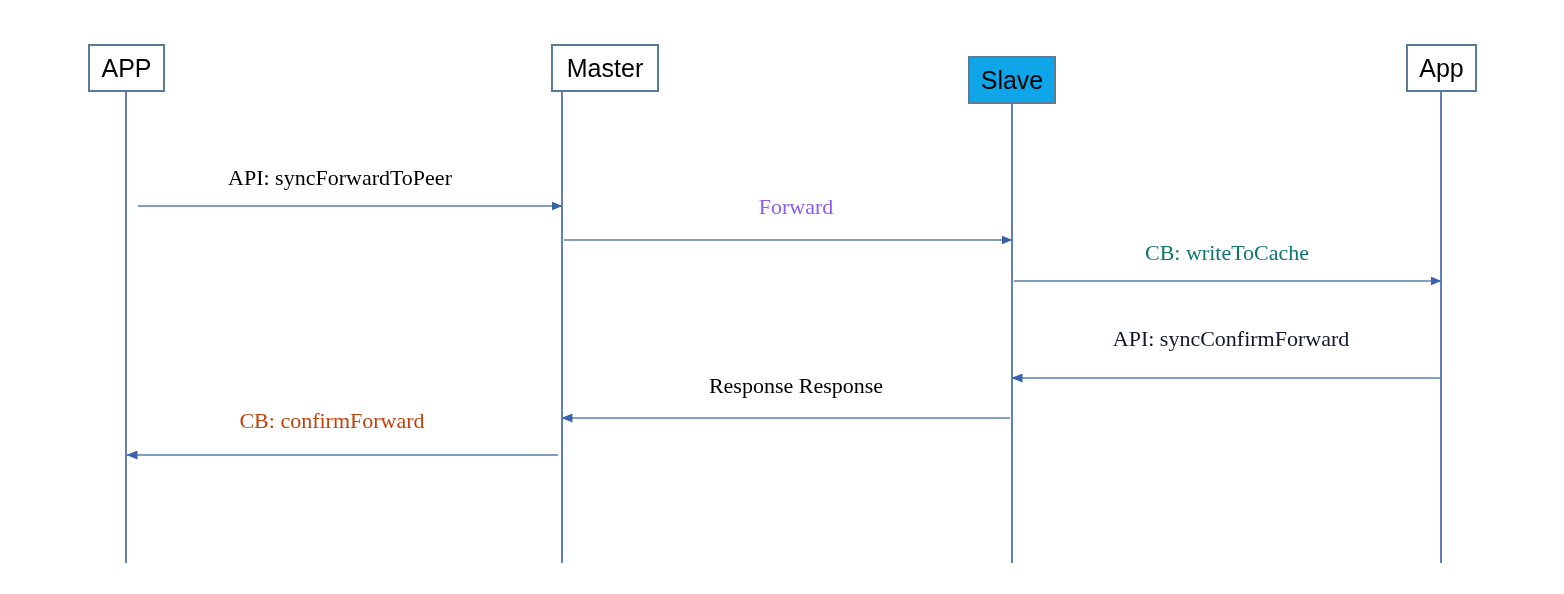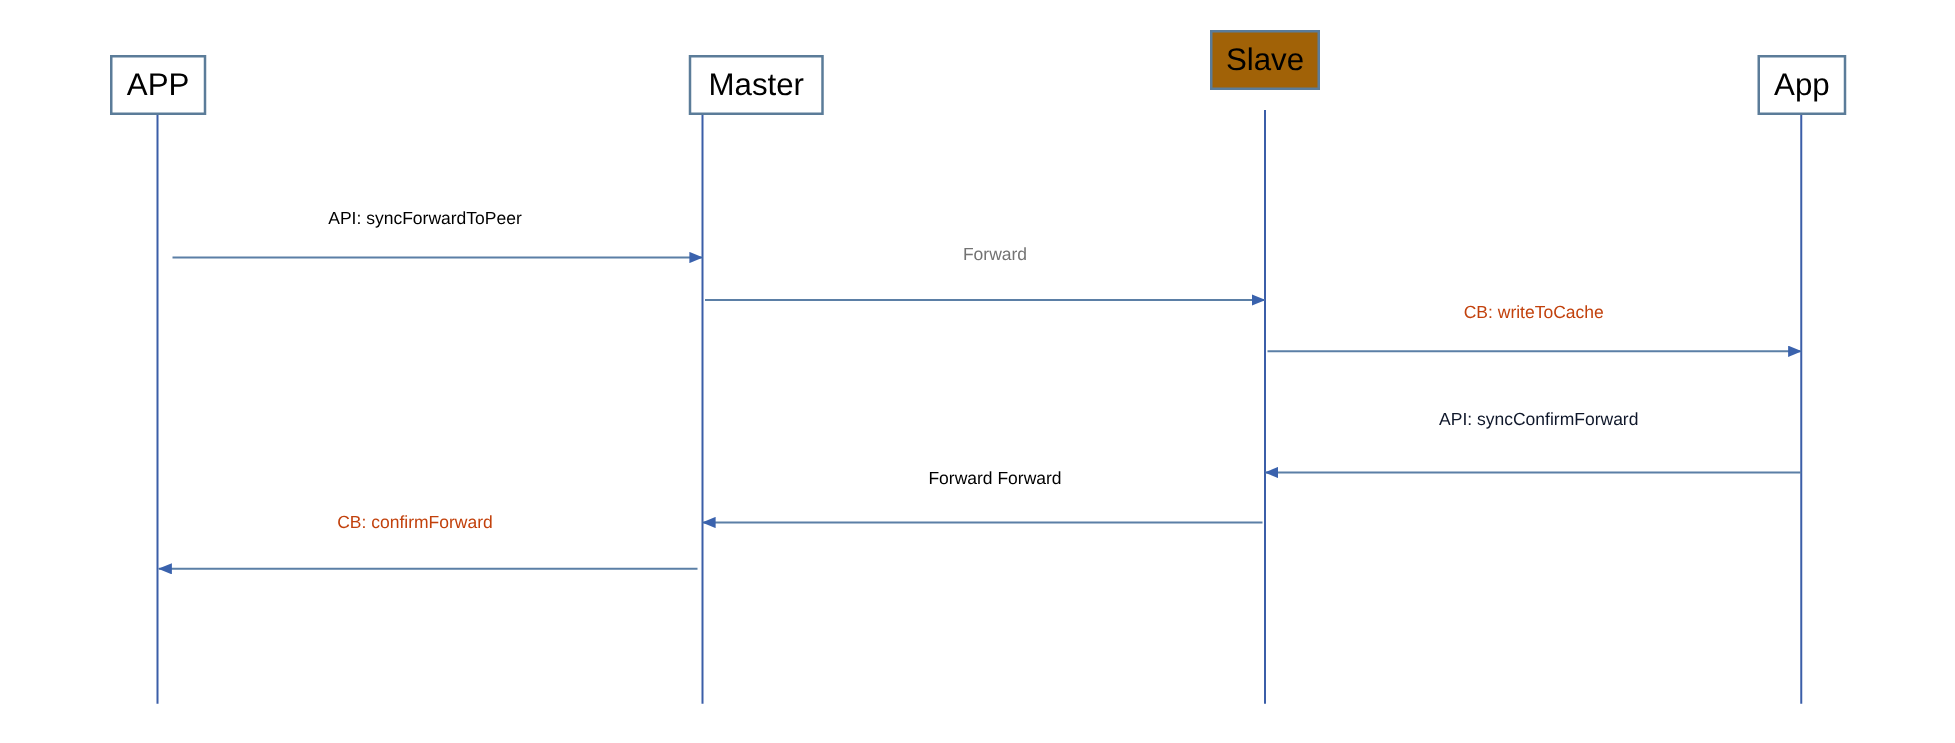--- a/index.html
+++ b/index.html
@@ -39,22 +39,22 @@
   }
   .participant-label {
     font-family: "Liberation Sans", sans-serif;
     font-size: 25px;
     color: #000000;
     line-height: 1;
     white-space: nowrap;
   }
   .msg-label {
     position: absolute;
-    font-family: Liberation Sans, sans-serif;
-    font-size: 14px;
+    font-family: Liberation Serif, serif;
+    font-size: 22px;
     color: #000000;
     white-space: nowrap;
     transform: translateX(-50%);
     line-height: 1;
   }
 </style>
 </head>
 <body>
 
 <div id="diagram-root">
@@ -84,29 +84,29 @@
       </g>
   </svg>
 
   <div id="participants-layer">
       <div class="participant-box" style="left: 88px; top: 44px; width: 77px; height: 48px; border-color: rgb(91, 124, 153); background: rgb(255, 255, 255);">
         <span class="participant-label">APP</span>
       </div>
       <div class="participant-box" style="left: 508px; top: 44px; width: 108px; height: 48px; border-color: rgb(91, 124, 153); background: rgb(255, 255, 255); margin-left: 43px;">
         <span class="participant-label">Master</span>
       </div>
-      <div class="participant-box" style="left: 968px; top: 24px; width: 88px; height: 48px; border-color: rgb(91, 124, 153); background: #a16207;">
+      <div class="participant-box" style="left: 968px; top: 56px; width: 88px; height: 48px; border-color: rgb(91, 124, 153); background: #0ea5e9;">
         <span class="participant-label">Slave</span>
       </div>
       <div class="participant-box" style="left: 1406px; top: 44px; width: 71px; height: 48px; border-color: rgb(91, 124, 153); background: rgb(255, 255, 255);">
         <span class="participant-label">App</span>
       </div>
     </div>
   <div id="labels-layer">
       <div class="msg-label" style="left: 340px; top: 167px; color: rgb(0, 0, 0);">API: syncForwardToPeer</div>
-      <div class="msg-label" style="left: 796px; top: 196px; color: #737373;">Forward</div>
-      <div class="msg-label" style="left: 1227px; top: 242px; color: #c2410c;">CB: writeToCache</div>
+      <div class="msg-label" style="left: 796px; top: 196px; color: #8b5cf6;">Forward</div>
+      <div class="msg-label" style="left: 1227px; top: 242px; color: #0f766e;">CB: writeToCache</div>
       <div class="msg-label" style="left: 1231px; top: 328px; color: #0f172a;">API: syncConfirmForward</div>
-      <div class="msg-label" style="left: 796px; top: 375px; color: rgb(0, 0, 0);">Forward Forward</div>
+      <div class="msg-label" style="left: 796px; top: 375px; color: rgb(0, 0, 0);">Response Response</div>
       <div class="msg-label" style="left: 332px; top: 410px; color: #c2410c;">CB: confirmForward</div>
     </div>
 
 </div>
 
 </body></html>

